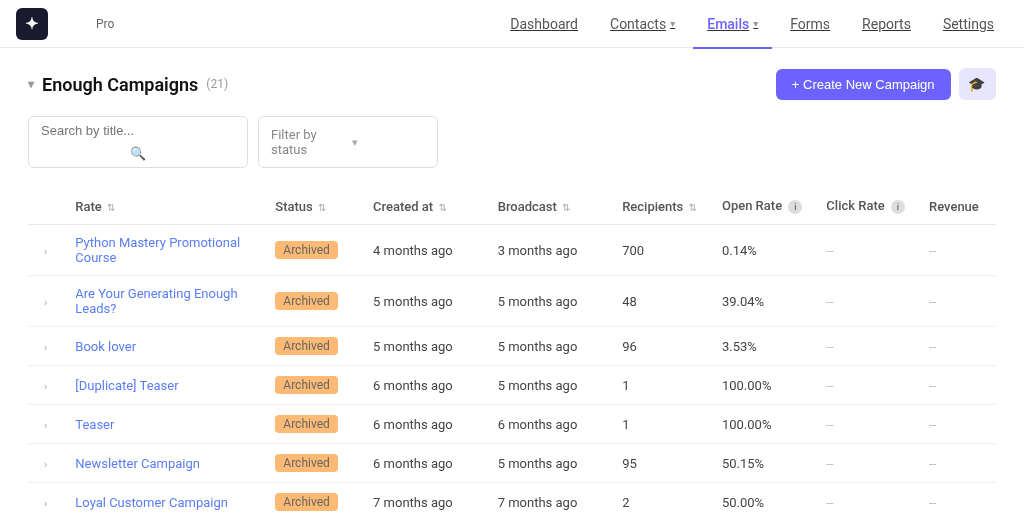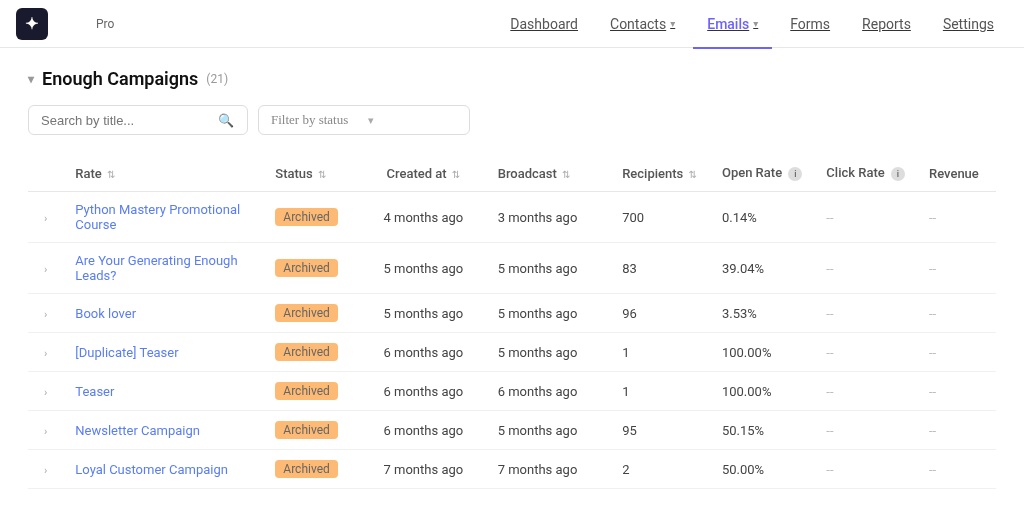--- a/index.html
+++ b/index.html
@@ -50,29 +50,29 @@
     }
     .btn-icon {
       background: #e8e6ff; color: #6c63ff; border: none; border-radius: 6px;
       padding: 8px 10px; font-size: 14px; cursor: pointer;
     }
 
     
     .filters { display: flex; gap: 10px; margin-bottom: 20px; }
     .search-box {
       display: flex; align-items: center; border: 1px solid #ddd;
-      border-radius: 6px; padding: 6px 12px; gap: 8px; width: 220px;
+      border-radius: 6px; padding: 6px 12px; gap: 8px; width: 220px; flex-direction: column;
     }
     .search-box input {
       border: none; outline: none; font-size: 13px; color: #555; background: transparent; width: 100%;
     }
     .search-icon { color: #aaa; font-size: 13px; }
     .status-filter {
       display: flex; align-items: center; border: 1px solid #ddd;
-      border-radius: 6px; padding: 6px 12px; gap: 8px; width: 212px; cursor: pointer; font-family: Liberation Serif, serif;
+      border-radius: 6px; padding: 6px 12px; gap: 8px; width: 180px; cursor: pointer;
     }
     .status-filter span { color: #888; font-size: 13px; flex: 1; }
     .status-filter .chev { color: #aaa; font-size: 11px; }
 
     
     .table-wrap { overflow-x: auto; }
     table { width: 100%; border-collapse: collapse; }
     thead tr { border-bottom: 1px solid #e5e7eb; }
     thead th {
       text-align: left; padding: 10px 12px; font-size: 13px;
@@ -89,21 +89,21 @@
     .expand-btn { color: #aaa; font-size: 11px; cursor: pointer; padding: 2px 4px; }
     .title-link { color: #5a7df4; cursor: pointer; margin-top: 48px; }
     .status-badge {
       display: inline-block; padding: 2px 8px; border-radius: 4px;
       font-size: 12px; background: #fdba74; color: #666;
     }
     .dash { color: #bbb; }
     .col-expand { width: 24px; }
     .col-title { min-width: 200px; }
     .col-status { width: 100px; }
-    .col-created { width: 130px; text-align: center; }
+    .col-created { width: 130px; }
     .col-broadcast { width: 130px; }
     .col-recipients { width: 100px; }
     .col-openrate { width: 100px; }
     .col-clickrate { width: 100px; }
     .col-revenue { width: 80px; }
   </style>
 </head>
 <body>
 
 <nav class="top-nav">
@@ -136,20 +136,26 @@
 </nav>
 
 <div class="page-content">
 
   <div class="campaigns-header">
     <div class="campaigns-title">
       <span class="toggle-icon">▾</span>
       <span>Enough Campaigns</span>
       <span class="campaigns-count">(21)</span>
     </div>
+    <div class="header-actions">
+      <button class="btn-create">+ Create New Campaign</button>
+      <button class="btn-icon">
+        <span>🎓</span>
+      </button>
+    </div>
   </div>
 
   <div class="filters">
     <div class="search-box">
       <input type="text" placeholder="Search by title..." style="">
       <span class="search-icon">🔍</span>
     </div>
     <div class="status-filter">
       <span>Filter by status</span>
       <span class="chev">▾</span>
@@ -205,21 +211,21 @@
       <td class="col-openrate">0.14%</td>
       <td class="col-clickrate"><span class="dash">--</span></td>
       <td class="col-revenue"><span class="dash">--</span></td>
     </tr>
           <tr>
       <td class="col-expand"><span class="expand-btn">›</span></td>
       <td class="col-title"><a class="title-link">Are Your Generating Enough Leads?</a></td>
       <td class="col-status"><span class="status-badge">Archived</span></td>
       <td class="col-created">5 months ago</td>
       <td class="col-broadcast">5 months ago</td>
-      <td class="col-recipients">83</td>
+      <td class="col-recipients">48</td>
       <td class="col-openrate">39.04%</td>
       <td class="col-clickrate"><span class="dash">--</span></td>
       <td class="col-revenue"><span class="dash">--</span></td>
     </tr>
           <tr>
       <td class="col-expand"><span class="expand-btn">›</span></td>
       <td class="col-title"><a class="title-link">Book lover</a></td>
       <td class="col-status"><span class="status-badge">Archived</span></td>
       <td class="col-created">5 months ago</td>
       <td class="col-broadcast">5 months ago</td>

